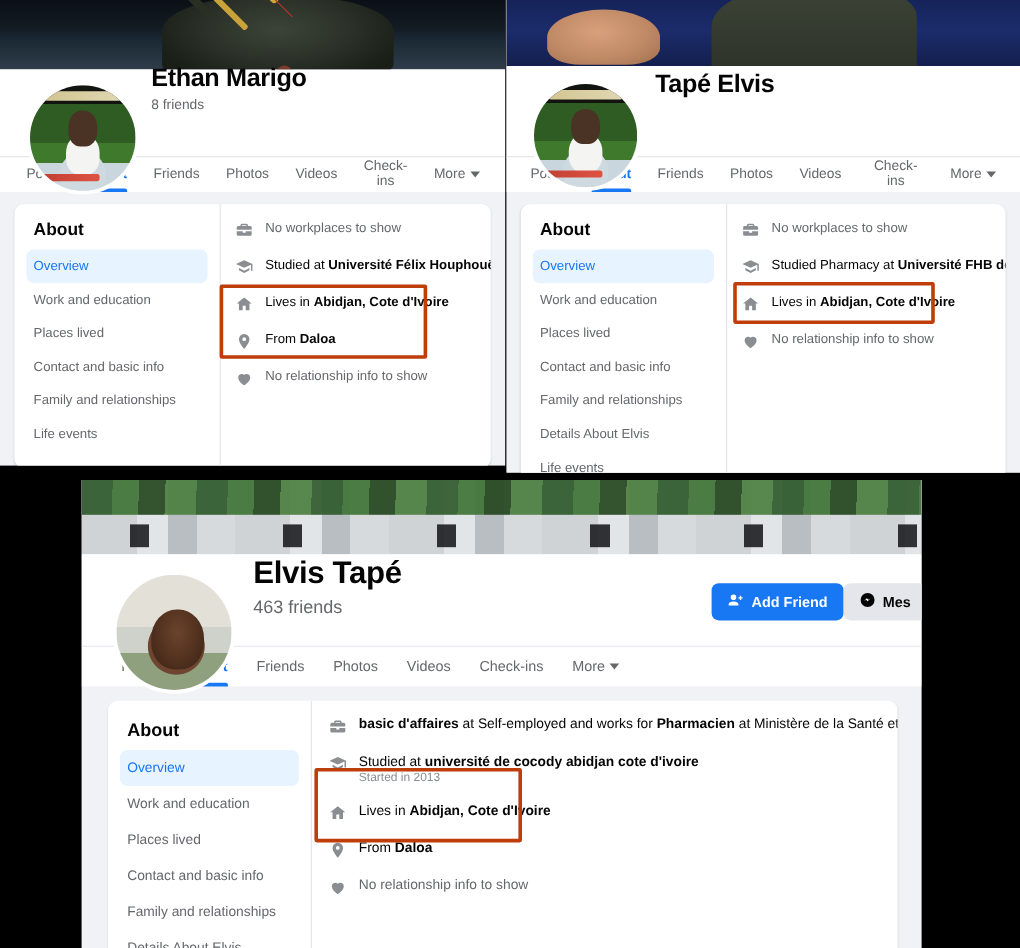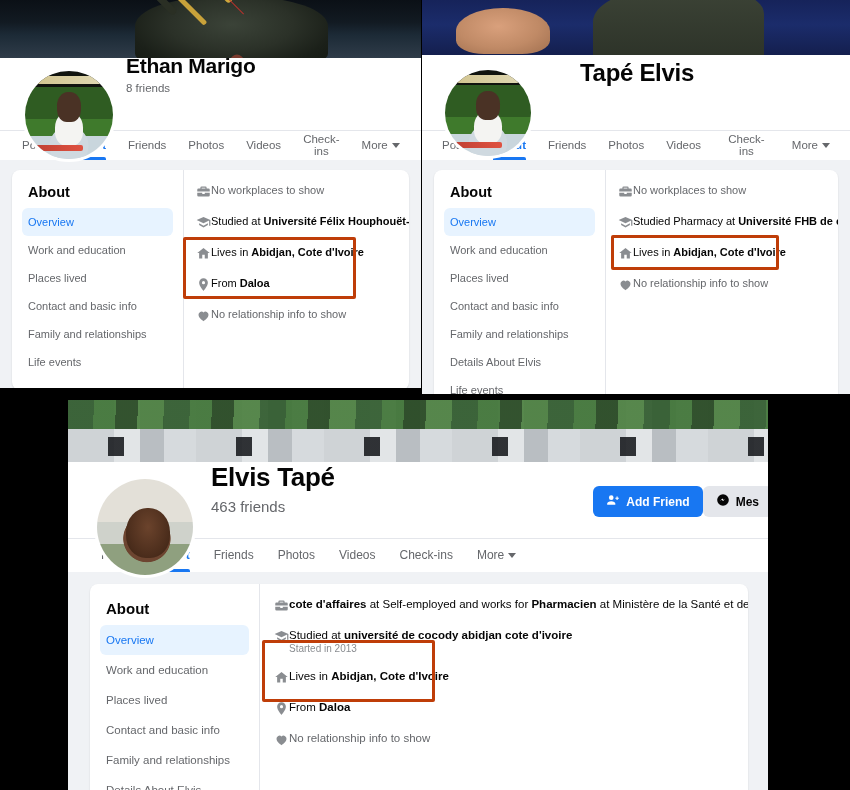--- a/index.html
+++ b/index.html
@@ -152,21 +152,21 @@
 
   
   .about-card { display:flex; background:#fff; border-radius:8px;
     box-shadow:0 1px 2px rgba(0,0,0,.12); overflow:hidden; }
   .about-left { border-right:1px solid #e4e6eb; flex:none; }
   .about-title { font-weight:bold; color:#050505; }
   .nav-item { color:#65676b; border-radius:6px; cursor:pointer; white-space:nowrap;}
   .nav-item.active { color:#1877f2; background:#e7f3ff; }
   .about-right { flex:1; }
 
-  .info-row { display:flex; align-items:flex-start; }
+  .info-row { display:flex; align-items:flex-start; gap:10px; }
   .info-txt { color:#050505; }
   .info-muted { color:#65676b; }
   .info-sub { color:#8a8d91; }
   .ic { flex:none; color:#8a8d91; display:flex; align-items:center; justify-content:center; }
 
   
   .hl { position:absolute; border:3px solid #bf3d08; border-radius:2px; z-index:20; pointer-events:none; }
 
   
   #panel1 { left:0; top:0; width:421px; height:388px; }
@@ -185,21 +185,21 @@
   #panel1 .nav-item { font-size:11px; padding:8px 6px; }
   #panel1 .about-right { padding:14px 12px; }
   #panel1 .info-row { margin-bottom:16px; font-size:11px; }
 
   
   #panel2 { left:422px; top:0; width:428px; height:394px; }
   #panel2 .cover { height:55px; }
   #panel2 .avatar { left:20px; top:12px; width:92px; height:92px; }
   #panel2 .header-white { height:75px; position:relative; background:#fff; }
   #panel2 .name-row { left:124px; top:4px; }
-  #panel2 .profile-name { font-size:24px;margin-left:34px; }
+  #panel2 .profile-name { font-size:21px; }
   #panel2 .tabs { height:30px; padding:0 20px; gap:22px; }
   #panel2 .tab { font-size:11.5px; height:30px; }
   #panel2 .about-wrap { padding:10px 12px 0 12px; }
   #panel2 .about-card { min-height:222px; }
   #panel2 .about-left { width:172px; padding:12px 10px; }
   #panel2 .about-title { font-size:14.5px; margin:2px 0 8px 6px; }
   #panel2 .nav-item { font-size:11px; padding:8px 6px; }
   #panel2 .about-right { padding:14px 12px; }
   #panel2 .info-row { margin-bottom:16px; font-size:11px; }
 
@@ -478,21 +478,21 @@
           <div class="nav-item">Details About Elvis</div>
 
         </div>
         <div class="about-right">
           <div class="info-row">
             <span class="ic">
                 <svg width="15" height="15" viewBox="0 0 24 24" fill="currentColor">
                   <path d="M9 4h6a2 2 0 0 1 2 2v1h3a2 2 0 0 1 2 2v3H2V9a2 2 0 0 1 2-2h3V6a2 2 0 0 1 2-2zm0 3h6V6H9v1zM2 14h8v2h4v-2h8v4a2 2 0 0 1-2 2H4a2 2 0 0 1-2-2v-4z"></path>
                 </svg>
               </span>
-            <span class="info-txt nowrap"><b>cote d'affaires</b><span> at Self-employed and works for </span><b>Pharmacien</b><span> at Ministère de la Santé et de l'Hygiène Publique</span></span>
+            <span class="info-txt nowrap"><b>basic d'affaires</b><span> at Self-employed and works for </span><b>Pharmacien</b><span> at Ministère de la Santé et de l'Hygiène Publique</span></span>
           </div>
           <div class="info-row">
             <span class="ic">
                 <svg width="15" height="15" viewBox="0 0 24 24" fill="currentColor">
                   <path d="M12 3 1 8l11 5 9-4.09V17h2V8L12 3zM5 13.18v3L12 20l7-3.82v-3L12 17l-7-3.82z"></path>
                 </svg>
               </span>
             <span>
               <span class="info-txt nowrap"><span>Studied at </span><b>université de cocody abidjan cote d'ivoire</b></span>
               <div class="info-sub" style="font-size:10px;margin-top:2px;">Started in 2013</div>

